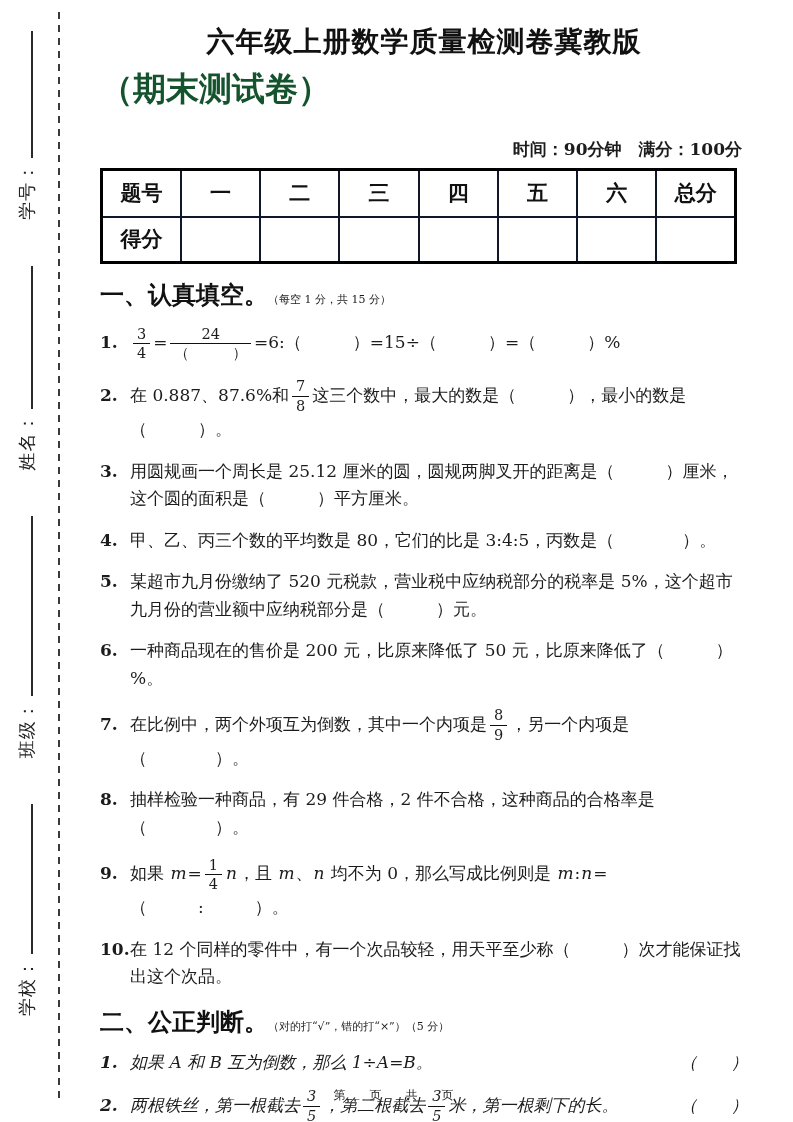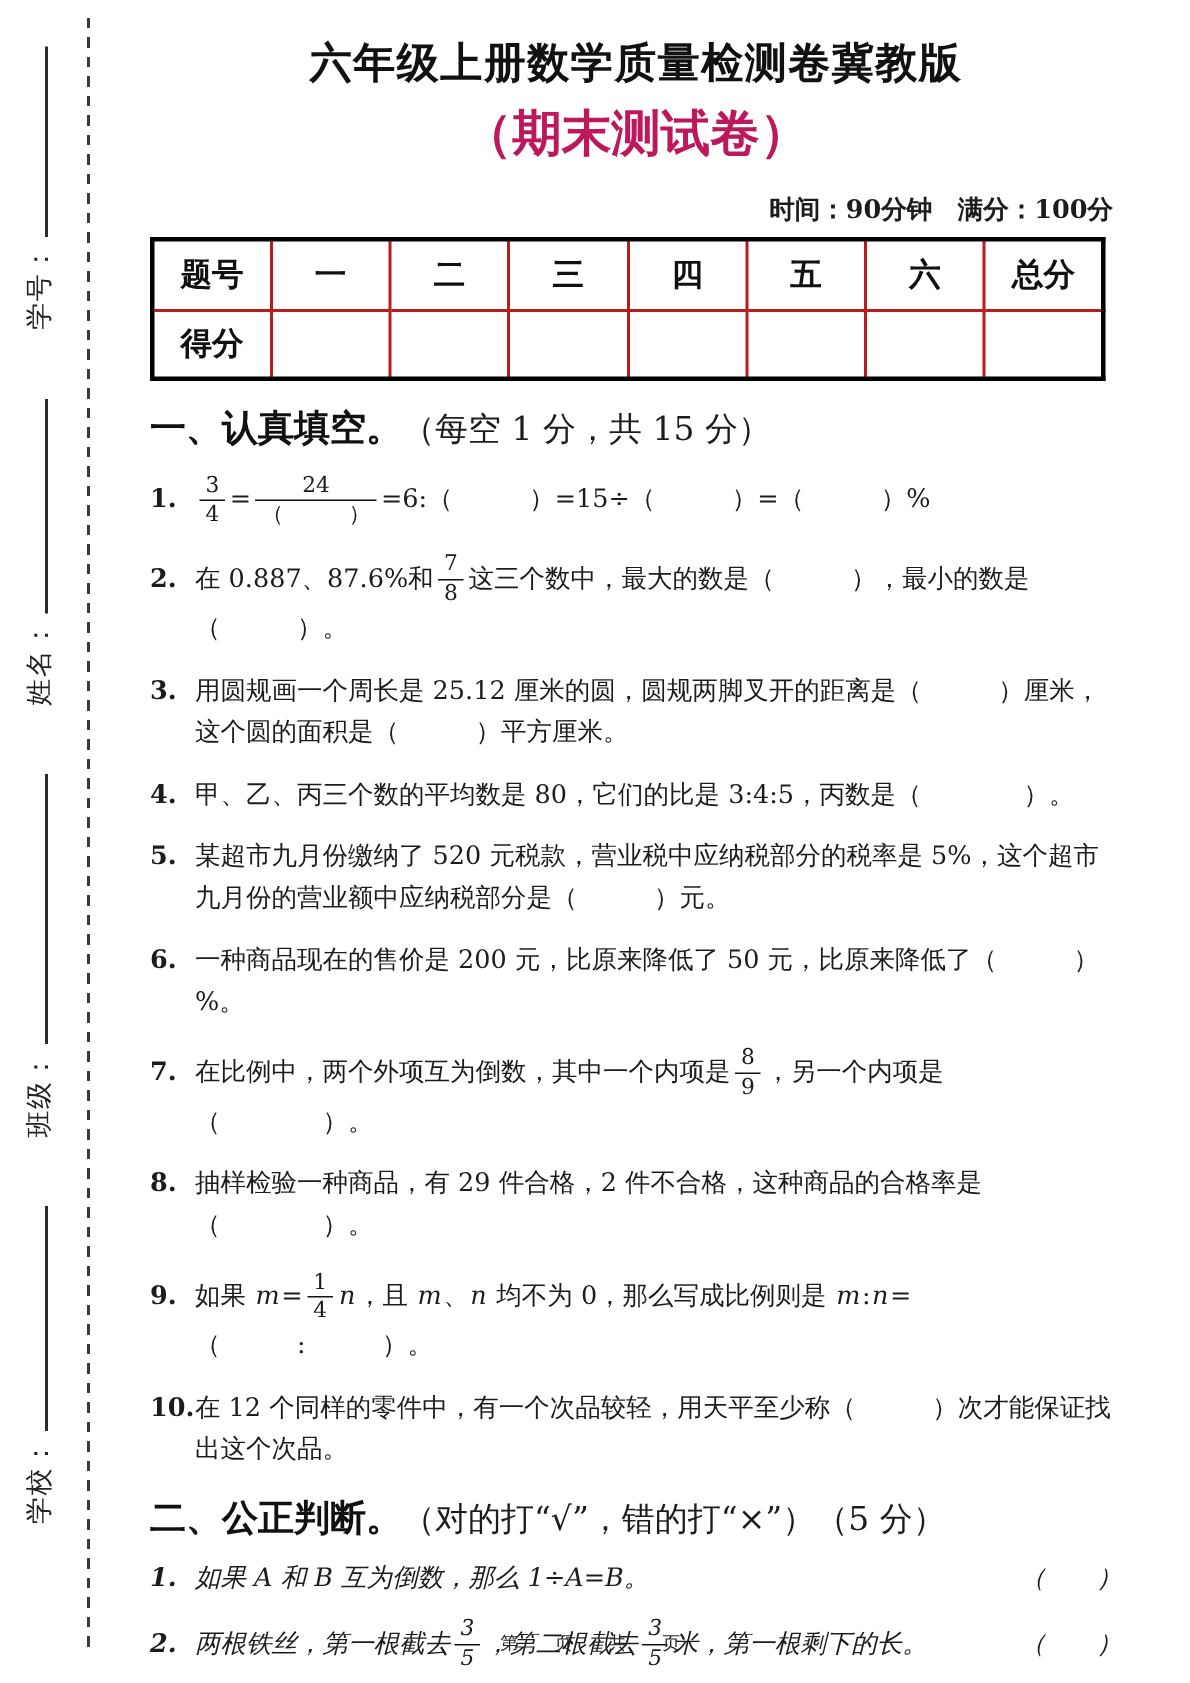--- a/index.html
+++ b/index.html
@@ -29,39 +29,39 @@
   .side-item:nth-child(3) .sline{width:143px;}
   .side-item:nth-child(4) .sline{width:127px;}
 
   
   .content{position:absolute;left:100px;top:24px;width:648px;}
   .title{
     margin:0;text-align:center;font-size:28px;line-height:1.3;font-weight:bold;
     font-family:"DejaVu Sans","Liberation Sans",sans-serif;letter-spacing:1px;color:#111;
   }
   .subtitle{
-    margin:8px 0 0 0;text-align:center;font-size:33px;line-height:1.25;font-weight:bold;
-    font-family:"DejaVu Sans","Liberation Sans",sans-serif;color:#be185d;
-  }
-  .meta{margin-top:18px;text-align:right;font-size:17px;font-weight:bold;padding-right:6px;}
+    margin:8px 0 0 0;text-align:left;font-size:33px;line-height:1.25;font-weight:bold;
+    font-family:"DejaVu Sans","Liberation Sans",sans-serif;color:#14532d;
+  }
+  .meta{margin-top:28px;text-align:right;font-size:17px;font-weight:bold;padding-right:6px;}
 
   table.score-table{
     margin-top:7px;border-collapse:collapse;width:637px;table-layout:fixed;
   }
-  table.score-table,table.score-table td{border:2px solid #b91c1c;}
+  table.score-table,table.score-table td{border:2px solid #0f172a;}
   table.score-table{border:3px solid #000;}
   table.score-table td{
     text-align:center;vertical-align:middle;font-size:21px;font-weight:bold;
     height:43px;padding:0;color:#111;
   }
   table.score-table tr:first-child td{height:45px;}
 
   .sec-head{margin-top:15px;font-size:17px;}
   .sec-title{font-weight:bold;font-size:24px;font-family:"DejaVu Sans","Liberation Sans",sans-serif;color:#111;}
-  .sec-note{font-size:22px;}
+  .sec-note{font-size:11px;}
 
   .q{
     margin-top:14px;font-size:17px;line-height:1.62;
     padding-left:30px;text-indent:-30px;
   }
   .qnum{display:inline-block;width:24px;text-indent:0;font-weight:bold;margin-right:6px;}
   .frac{
     display:inline-flex;flex-direction:column;align-items:stretch;
     vertical-align:middle;text-align:center;margin:0 3px;
     font-size:14.5px;line-height:1.3;text-indent:0;

